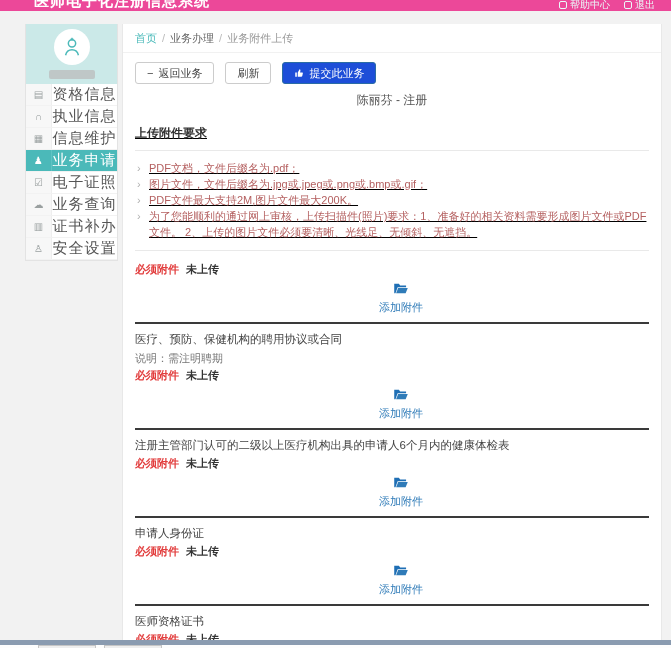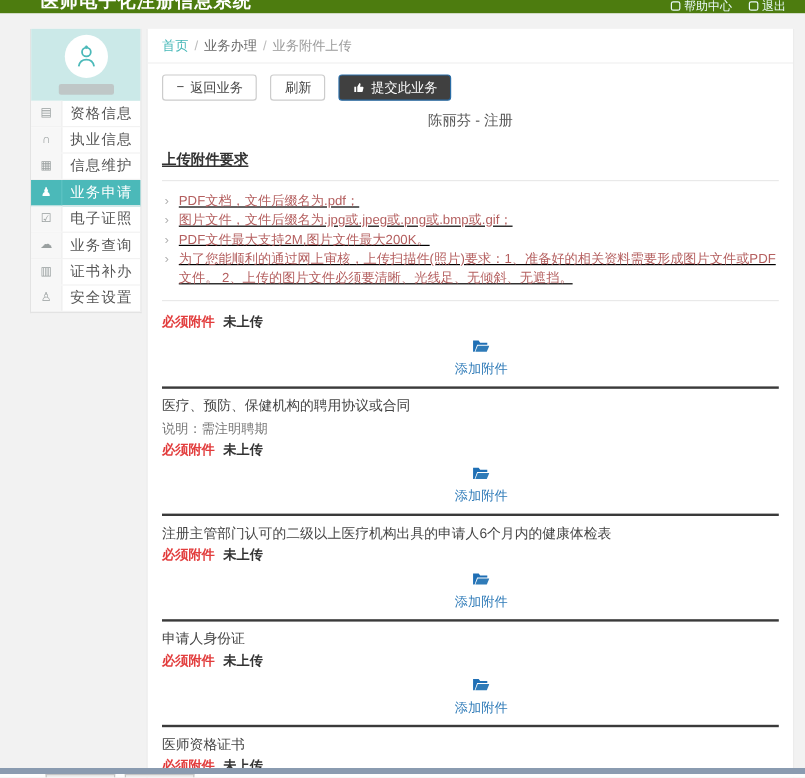--- a/index.html
+++ b/index.html
@@ -1,51 +1,51 @@
 <!DOCTYPE html>
 <html><head>
 <meta charset="utf-8">
 <style>
   * { margin:0; padding:0; box-sizing:border-box; }
   body { font-family:"Liberation Sans","DejaVu Sans",sans-serif; background:#e9e9e9; }
   .screen { position:relative; width:671px; height:648px; background:#f2f2f2; overflow:hidden; }
 
   
-  .header { position:absolute; top:0; left:0; right:0; height:11px; background:#4d7c0f; overflow:hidden; z-index:5; }
+  .header { position:absolute; top:0; left:0; right:0; height:11px; background:#ec4899; overflow:hidden; z-index:5; }
   .header-inner { display:flex; justify-content:space-between; padding:0 16px 0 34px; }
   .app-title { position:relative; top:-8px; font-size:15px; font-weight:bold; color:#fff; letter-spacing:1px; white-space:nowrap; }
   .header-nav { position:relative; top:-5px; display:flex; gap:14px; align-items:center; }
   .header-link { display:flex; align-items:center; gap:3px; color:#eafafa; font-size:10px; cursor:pointer; white-space:nowrap; }
   .header-ico { display:inline-block; width:8px; height:8px; border:1px solid #eafafa; border-radius:2px; }
 
   
   .sidebar { position:absolute; left:25px; top:24px; width:93px; background:#fff; border:1px solid #e3e3e3; border-top:none; }
   .avatar-block { height:60px; background:#cbe9e8; text-align:center; padding-top:5px; }
   .avatar-circle { width:36px; height:36px; margin:0 auto; background:#fff; border-radius:50%; display:flex; align-items:center; justify-content:center; }
   .name-redacted { width:46px; height:9px; margin:5px auto 0; background:#bfc7c7; border-radius:2px; }
   .menu { }
   .menu-row { display:flex; height:22px; border-bottom:1px solid #f2f2f2; cursor:pointer; }
   .menu-ico { width:26px; background:#f7f7f7; border-right:1px solid #eee; color:#9aa0a0; font-size:10px; display:flex; align-items:center; justify-content:center; }
-  .menu-label { flex:1; font-size:12px; color:#555; display:flex; align-items:center; justify-content:center; letter-spacing:1px; }
+  .menu-label { flex:1; font-size:15px; color:#555; display:flex; align-items:center; justify-content:center; letter-spacing:1px; }
   .menu-row.active { background:#4bb9b9; }
   .menu-row.active .menu-ico { background:#4bb9b9; color:#fff; border-right-color:#5ec4c4; }
   .menu-row.active .menu-label { color:#fff; }
 
   
   .main { position:absolute; left:122px; top:24px; width:540px; height:624px; background:#fff; border:1px solid #e8e8e8; border-top:none; overflow:hidden; }
   .breadcrumb { padding:7px 12px 6px; font-size:11px; color:#666; border-bottom:1px solid #f1f1f1; }
   .crumb { cursor:pointer;margin-top:40px; }
   .crumb.first { color:#47b8b8; }
   .crumb.last { color:#999; cursor:default; }
   .crumb-sep { color:#bbb; margin:0 5px; }
 
   .toolbar { display:flex; gap:11px; padding:9px 12px 6px; }
   .btn { display:inline-flex; align-items:center; gap:5px; height:22px; padding:0 11px; font-size:11px; color:#444;
          background:#fff; border:1px solid #ccc; border-radius:3px; cursor:pointer; }
-  .btn-primary { background:#404040; border-color:#2a6ca5; color:#fff; }
+  .btn-primary { background:#1d4ed8; border-color:#2a6ca5; color:#fff; }
   .btn-ico { font-size:11px; line-height:1; }
 
   .applicant { text-align:center; font-size:12px; color:#555; padding:2px 0 10px; }
 
   .req-section { margin:0 12px;text-decoration:underline; }
   .req-title { font-size:12px; font-weight:bold; color:#333; padding:6px 0 8px; border-bottom:1px solid #e9e9e9; }
   .req-list { list-style:none; padding:9px 0 10px; border-bottom:1px solid #e9e9e9; }
   .req-item { font-size:11px; color:#b45f5f; line-height:16px; padding-left:14px; position:relative; }
   .req-item .arrow { position:absolute; left:2px; color:#b0b0b0; }
 

